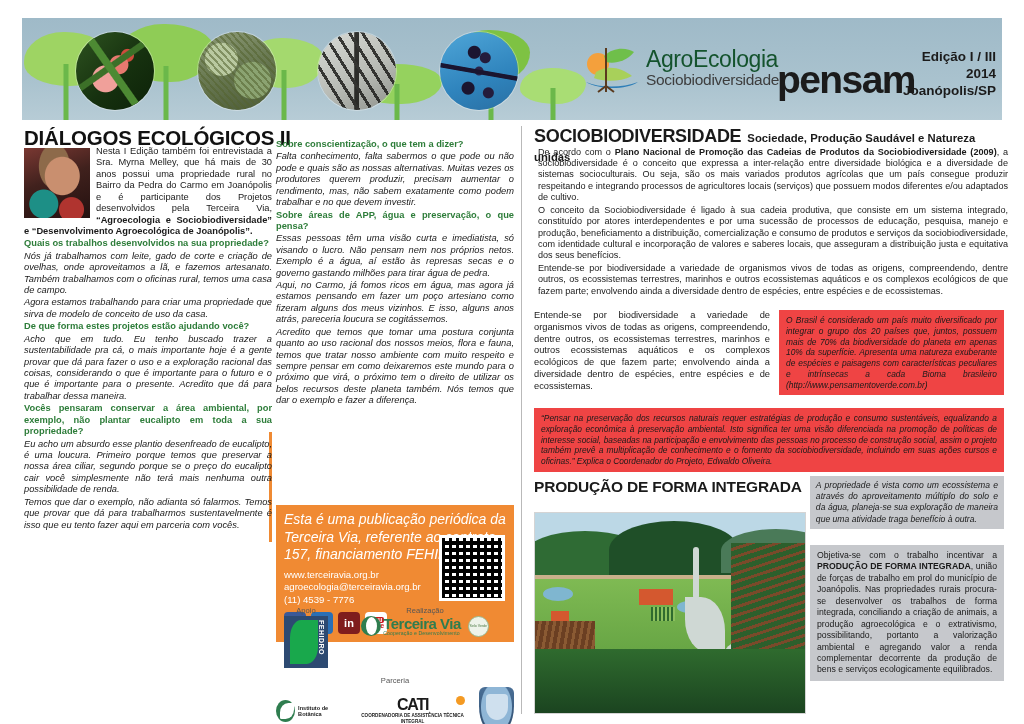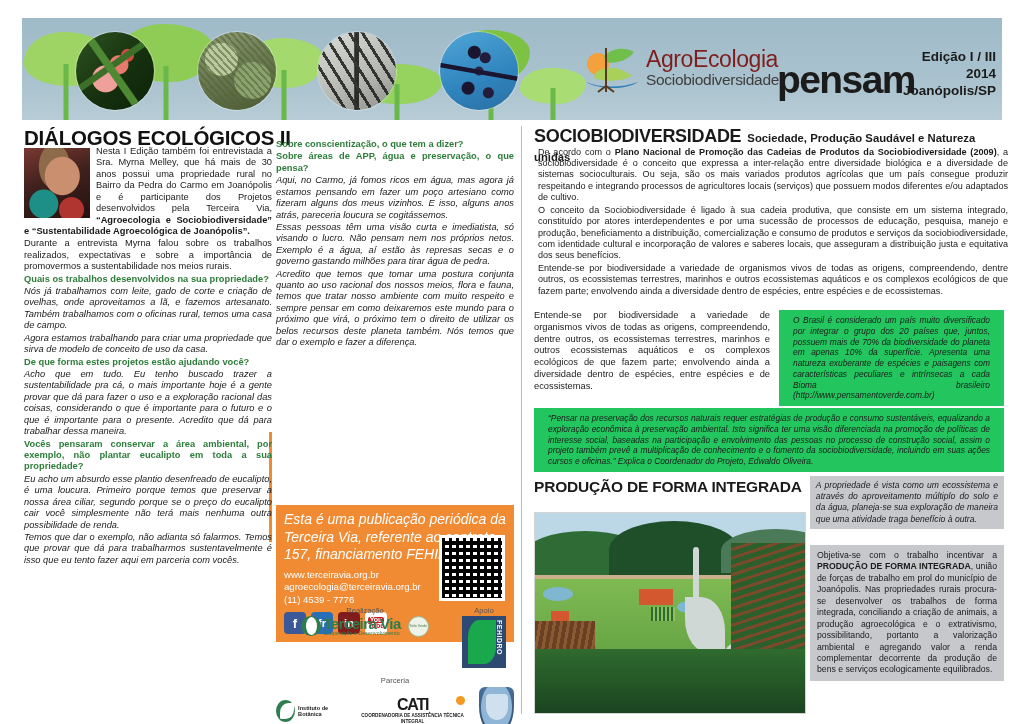--- a/index.html
+++ b/index.html
@@ -52,21 +52,21 @@
      radial-gradient(circle at 50% 50%, #2b2348 0 4px, transparent 5px),
      linear-gradient(160deg,#4fa6d8 0%,#2f84bd 60%,#2a6fa3 100%);}
   .ph4::after{content:"";position:absolute;inset:0;
      background:linear-gradient(10deg,transparent 46%,#1a1530 47%,#1a1530 51%,transparent 52%);}
 
   
   .masthead{position:absolute;left:560px;top:32px;width:440px;height:72px;
             display:flex;align-items:center;}
   .logo-mark{width:60px;height:52px;position:relative;flex:0 0 60px;}
   .logo-title{margin-left:4px;line-height:1;}
-  .logo-l1{font-size:23px;color:#7f1d1d;letter-spacing:-.4px;}
+  .logo-l1{font-size:23px;color:#14532d;letter-spacing:-.4px;}
   .logo-l2{font-size:15.5px;color:#3d3d3d;letter-spacing:-.3px;margin-top:1px;}
   .logo-bol{font-size:39px;font-weight:bold;color:#1b1b1b;letter-spacing:-1.6px;
             margin-left:-2px;align-self:flex-end;padding-bottom:2px;}
   .edicao{position:absolute;right:6px;top:30px;text-align:right;
           font-size:13.5px;font-weight:bold;color:#1b1b1b;line-height:1.26;}
 
   
   .vrule{position:absolute;background:#ef8a33;}
   .vrule-grey{position:absolute;background:#b9b9b9;width:1px;}
 
@@ -151,22 +151,22 @@
   
   #socio-head{position:absolute;left:534px;top:126px;width:470px;}
   #socio-head .big{font-size:18px;font-weight:bold;letter-spacing:-.3px;}
   #socio-head .sub{font-size:11.3px;font-weight:bold;margin-left:6px;}
   #socio-body{position:absolute;left:538px;top:147px;width:470px;
      font-size:9.1px;line-height:1.235;text-align:justify;}
   #socio-body p{margin:0 0 2px 0;}
   #socio-split{position:absolute;left:534px;top:310px;width:470px;
      display:flex;gap:9px;align-items:flex-start;}
   #socio-split .lft{width:236px;font-size:9.3px;line-height:1.27;text-align:justify;}
-  .greenbox{background:#22c55e;color:#1a1a1a;font-style:italic;
-     font-size:8.4px;line-height:1.28;text-align:justify;padding:5px 14px;box-sizing:border-box;}
+  .greenbox{background:#ef4444;color:#1a1a1a;font-style:italic;
+     font-size:8.4px;line-height:1.28;text-align:justify;padding:5px 7px;box-sizing:border-box;}
   #greenbox-side{width:225px;}
   #greenbox-quote{position:absolute;left:534px;top:408px;width:470px;}
   #prod-head{position:absolute;left:534px;top:478px;width:470px;
      display:flex;align-items:flex-start;}
   #prod-head .big{font-size:15.5px;font-weight:bold;letter-spacing:-.2px;
      white-space:nowrap;}
   .greybox{background:#c6c8cc;color:#1a1a1a;font-size:8.6px;line-height:1.3;
      text-align:justify;padding:4px 6px;box-sizing:border-box;font-style:italic;}
   #greybox-top{width:198px;margin-left:8px;margin-top:-2px;}
   #prod-photo{position:absolute;left:534px;top:512px;width:270px;height:200px;
@@ -245,37 +245,37 @@
     </div>
   </div>
 
   <div class="vrule" style="left:269px;top:432px;width:3px;height:110px;"></div>
   <div class="vrule-grey" style="left:521px;top:126px;height:588px;"></div>
 
   <div class="sec-title" id="dialogos-title">DIÁLOGOS ECOLÓGICOS II</div>
 
   <div class="col" id="col1">
     <div class="portrait"></div>
-    <p><span>Nesta I Edição também foi entrevistada a Sra. Myrna Melley, que há mais de 30 anos possui uma propriedade rural no Bairro da Pedra do Carmo em Joanópolis e é participante dos Projetos desenvolvidos pela Terceira Via, </span><span class="b">“Agroecologia e Sociobiodiversidade” e “Sustentabilidade Agroecológica de Joanópolis”.</span></p>
-    <p>Durante a entrevista Myrna falou sobre os trabalhos realizados, expectativas e sobre a importância de promovermos a sustentabilidade nos meios rurais.</p>
+    <p><span>Nesta I Edição também foi entrevistada a Sra. Myrna Melley, que há mais de 30 anos possui uma propriedade rural no Bairro da Pedra do Carmo em Joanópolis e é participante dos Projetos desenvolvidos pela Terceira Via, </span><span class="b">“Agroecologia e Sociobiodiversidade” e “Desenvolvimento Agroecológica de Joanópolis”.</span></p>
     <p class="q">Quais os trabalhos desenvolvidos na sua propriedade?</p>
     <p class="a">Nós já trabalhamos com leite, gado de corte e criação de ovelhas, onde aproveitamos a lã, e fazemos artesanato. Também trabalhamos com o oficinas rural, temos uma casa de campo.</p>
     <p class="a">Agora estamos trabalhando para criar uma propriedade que sirva de modelo de conceito de uso da casa.</p>
     <p class="q">De que forma estes projetos estão ajudando você?</p>
     <p class="a">Acho que em tudo. Eu tenho buscado trazer a sustentabilidade pra cá, o mais importante hoje é a gente provar que dá para fazer o uso e a exploração racional das coisas, considerando o que é importante para o futuro e o que é importante para o presente. Acredito que dá para trabalhar dessa maneira.</p>
     <p class="q">Vocês pensaram conservar a área ambiental, por exemplo, não plantar eucalipto em toda a sua propriedade?</p>
     <p class="a">Eu acho um absurdo esse plantio desenfreado de eucalipto, é uma loucura. Primeiro porque temos que preservar a nossa área ciliar, segundo porque se o preço do eucalipto cair você simplesmente não terá mais nenhuma outra possibilidade de renda.</p>
     <p class="a">Temos que dar o exemplo, não adianta só falarmos. Temos que provar que dá para trabalharmos sustentavelmente é isso que eu tento fazer aqui em parceria com vocês.</p>
   </div>
 
   <div class="col" id="col2">
     <p class="q">Sobre conscientização, o que tem a dizer?</p>
+    <p class="a">Falta conhecimento, falta sabermos o que pode ou não pode e quais são as nossas alternativas. Muitas vezes os produtores querem produzir, precisam aumentar o rendimento, mas, não sabem exatamente como podem trabalhar e no que devem investir.</p>
     <p class="q">Sobre áreas de APP, água e preservação, o que pensa?</p>
+    <p class="a">Essas pessoas têm uma visão curta e imediatista, só visando o lucro. Não pensam nem nos próprios netos. Exemplo é a água, aí estão às represas secas e o governo gastando milhões para tirar água de pedra.</p>
     <p class="a">Aqui, no Carmo, já fomos ricos em água, mas agora já estamos pensando em fazer um poço artesiano como fizeram alguns dos meus vizinhos. E isso, alguns anos atrás, pareceria loucura se cogitássemos.</p>
-    <p class="a">Essas pessoas têm uma visão curta e imediatista, só visando o lucro. Não pensam nem nos próprios netos. Exemplo é a água, aí estão às represas secas e o governo gastando milhões para tirar água de pedra.</p>
     <p class="a">Acredito que temos que tomar uma postura conjunta quanto ao uso racional dos nossos meios, flora e fauna, temos que tratar nosso ambiente com muito respeito e sempre pensar em como deixaremos este mundo para o próximo que virá, o próximo tem o direito de utilizar os belos recursos deste planeta também. Nós temos que dar o exemplo e fazer a diferença.</p>
   </div>
 
   <div class="orangebox">
     <div class="ob-head">Esta é uma publicação periódica da Terceira Via, referente ao contrato 157, financiamento FEHIDRO.</div>
     <div class="ob-contact">
       <div>www.terceiravia.org.br</div>
       <div>agroecologia@terceiravia.org.br</div>
       <div>(11) 4539 - 7776</div>
     </div>
@@ -285,39 +285,39 @@
       <div class="soc soc-in">in</div>
       <div class="soc soc-yt"><i>You</i>Tube</div>
     </div>
     <div class="qr">
       <div class="qr-in"></div>
     </div>
   </div>
 
   <div class="logos">
     <div style="display:flex;align-items:flex-start;">
+      <div style="width:60px;">
+        <div class="lbl">Apoio</div>
+        <div class="logorow">
+          <div class="fehidro">
+            <span>FEHIDRO</span>
+          </div>
+        </div>
+      </div>
       <div style="flex:1;">
         <div class="lbl">Realização</div>
         <div class="logorow">
           <div class="tv-logo">
             <div class="tv-disc"></div>
             <div class="tv-txt">
               <div class="tv-t1">Terceira Via</div>
               <div class="tv-t2">Cooperação e Desenvolvimento</div>
             </div>
           </div>
           <div class="seal">Selo Verde</div>
-        </div>
-      </div>
-      <div style="width:60px;">
-        <div class="lbl">Apoio</div>
-        <div class="logorow">
-          <div class="fehidro">
-            <span>FEHIDRO</span>
-          </div>
         </div>
       </div>
     </div>
 
     <div class="lbl" style="margin-top:8px;">Parceria</div>
     <div class="logorow" style="gap:11px;margin-top:2px;">
       <div class="ib">
         <div class="ib-mark"></div>
         <div class="ib-txt">Instituto de Botânica</div>
       </div>

